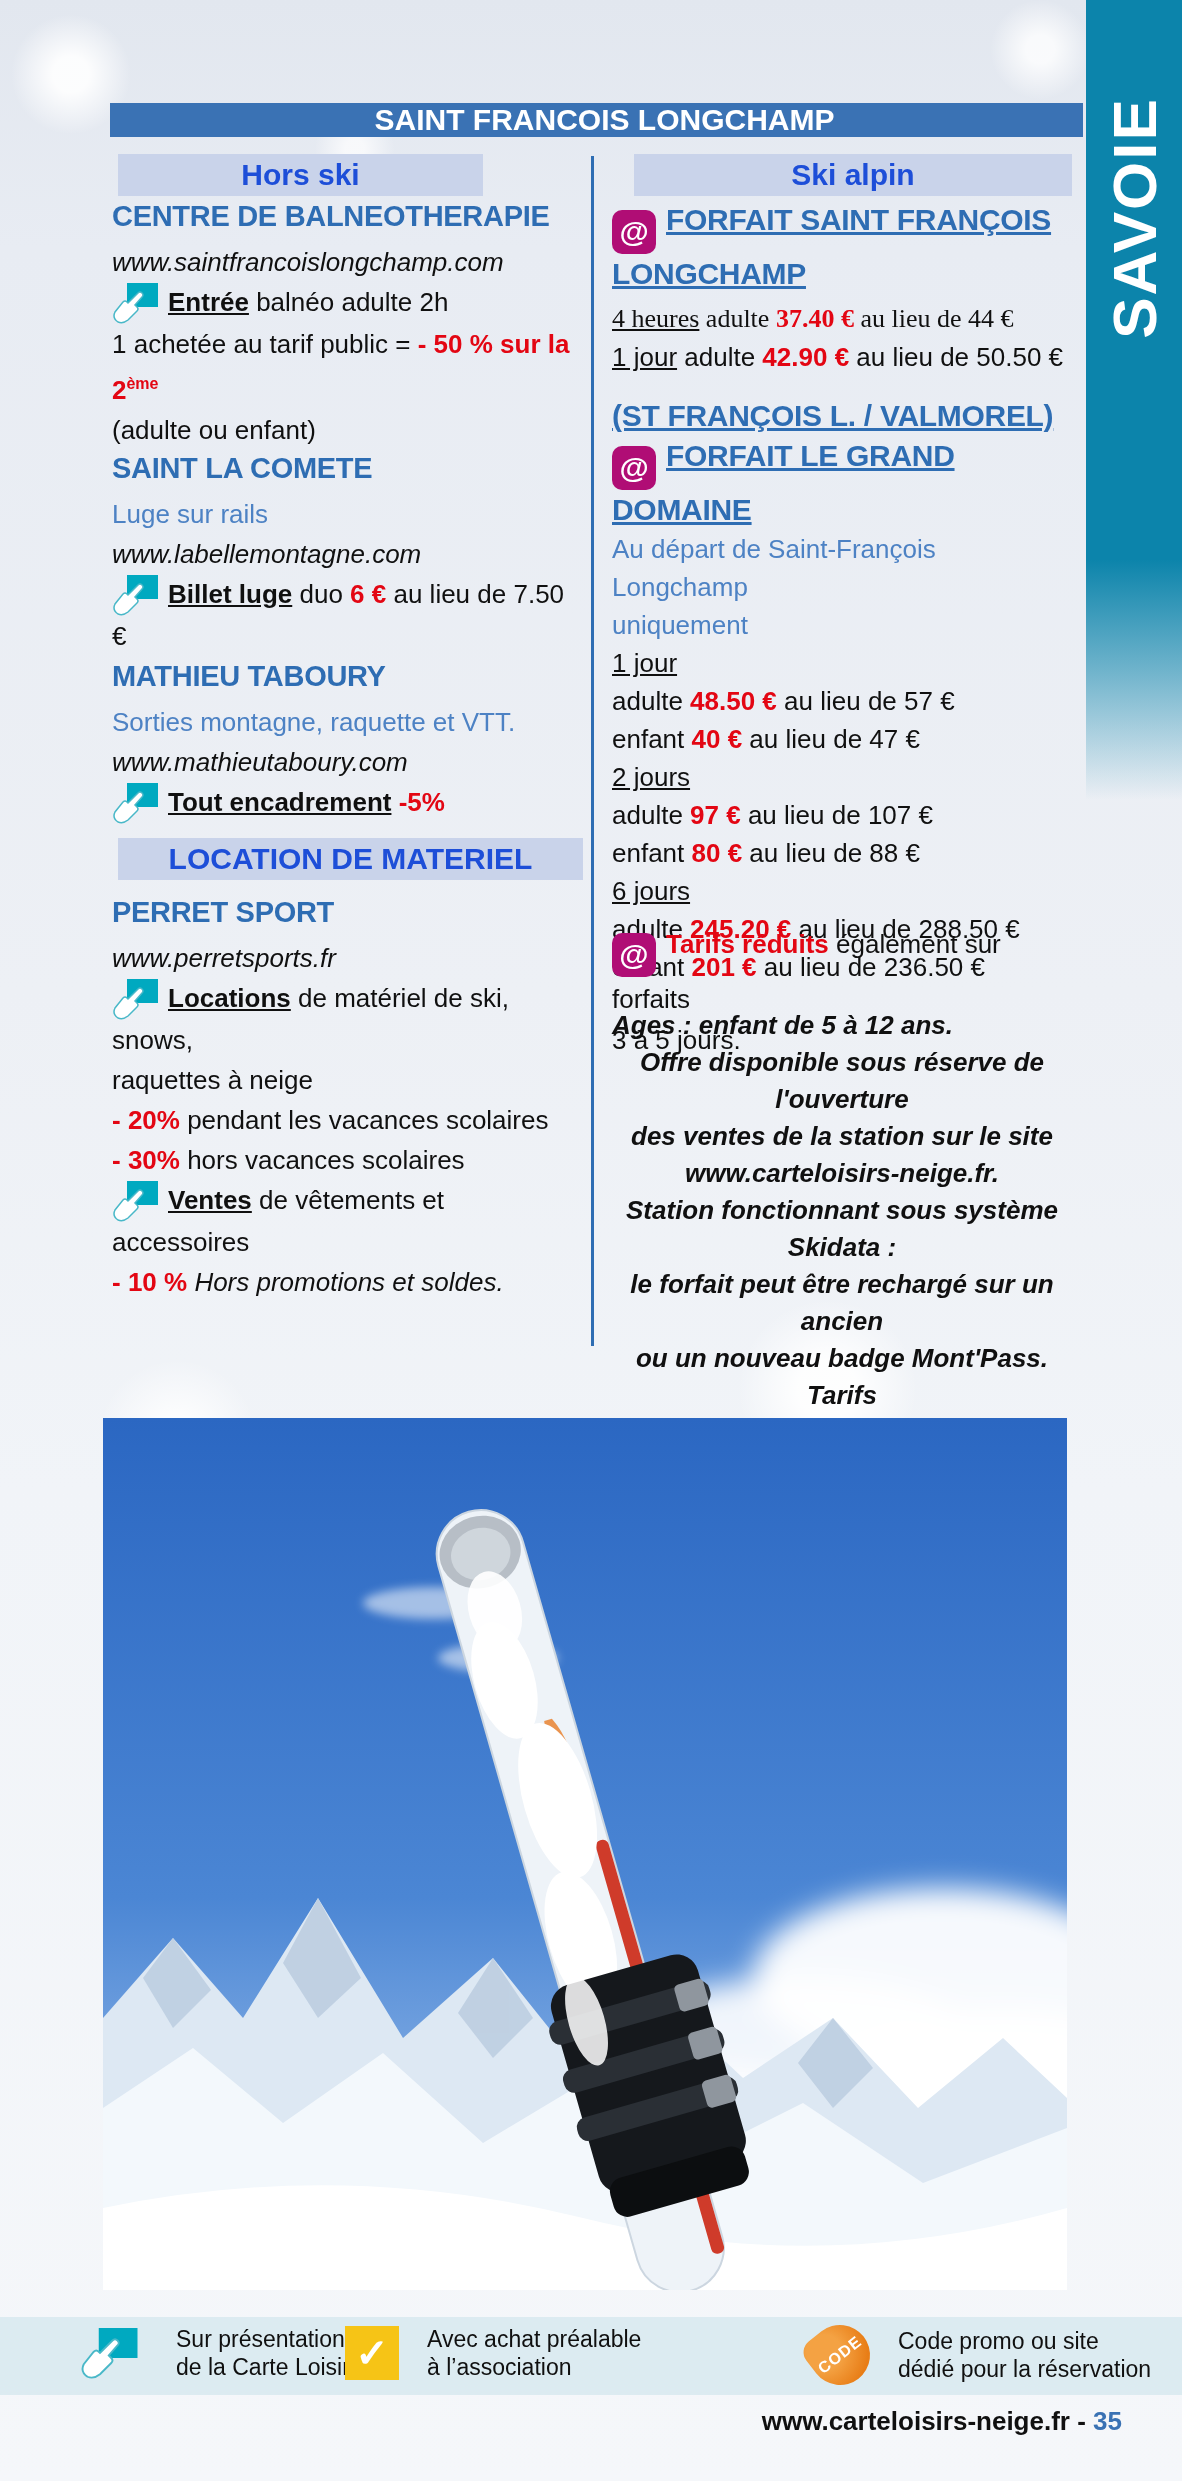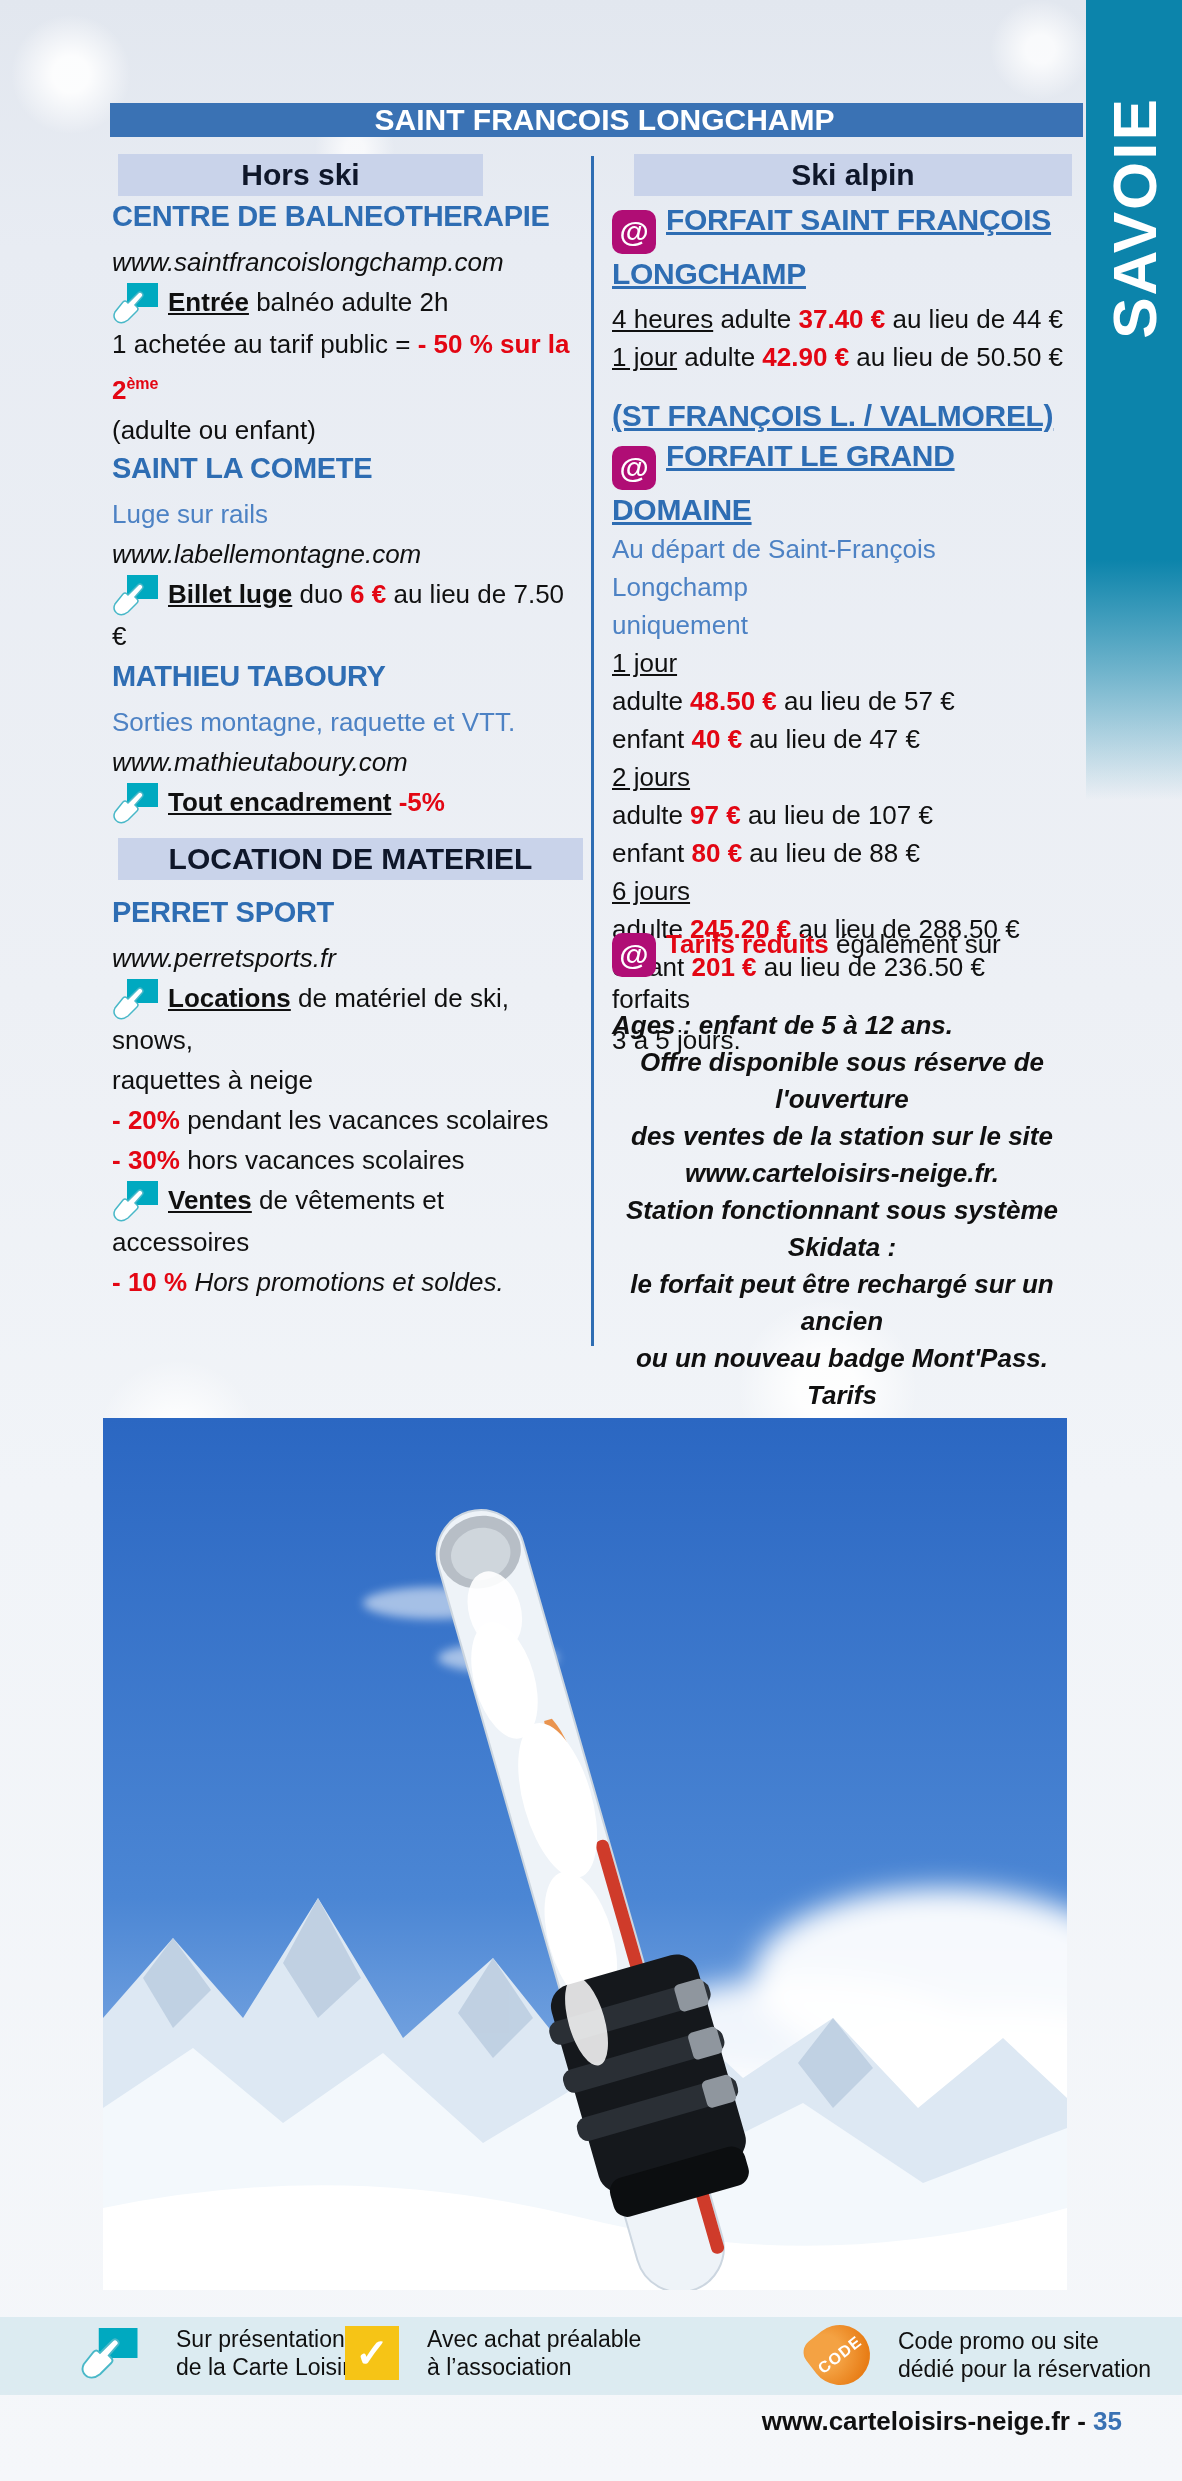--- a/index.html
+++ b/index.html
@@ -16,21 +16,21 @@
   }
   
   .savoie-tab{position:absolute;top:0;right:0;width:96px;height:800px;
     background:linear-gradient(180deg,#0c84ab 0%,#0c84ab 70%,rgba(12,132,171,.55) 84%,rgba(12,132,171,0) 100%);}
   .savoie-text{position:absolute;left:48px;top:218px;transform:translate(-50%,-50%) rotate(-90deg);
     color:#fff;font-weight:bold;font-size:62px;letter-spacing:2px;white-space:nowrap;}
   
   .header-bar{position:absolute;left:110px;top:103px;width:957px;height:34px;background:#3a72b4;
     display:flex;align-items:center;justify-content:center;color:#fff;font-weight:bold;font-size:30px;padding-left:16px;}
   .band{position:absolute;top:154px;height:42px;background:#c9d3ea;display:flex;align-items:center;justify-content:center;
-    color:#0f172a;font-weight:bold;font-size:30px;}
+    color:#1d4ed8;font-weight:bold;font-size:30px;}
   .band-left{left:118px;width:365px;}
   .band-right{left:634px;width:438px;}
   .col-divider{position:absolute;left:591px;top:156px;width:3px;height:1190px;background:#2e6db3;}
   
   .sec{position:absolute;font-size:26px;line-height:40px;}
   .sec .t{font-size:29px;line-height:33px;font-weight:bold;color:#2e6db3;letter-spacing:-.3px;margin-bottom:9px;}
   .sub{color:#4d82c4;}
   .url{font-style:italic;color:#101010;}
   .u{font-weight:bold;text-decoration:underline;}
   .uo{text-decoration:underline;}
@@ -139,21 +139,21 @@
           </svg></span><span class="u">Ventes</span><span> de vêtements et accessoires</span>
     </div>
     <div><span class="red">- 10 % </span><span class="it">Hors promotions et soldes.</span></div>
   </div>
 
   <div class="rt" style="top:200px;">
     <div class="rtitle">
       <span class="at-badge">@</span><span>FORFAIT SAINT FRANÇOIS</span>
     </div>
     <div class="rtitle">LONGCHAMP</div>
-    <div class="rrow" style="margin-top:6px;"><span class="uo">4 heures</span><span> adulte </span><span class="red">37.40 €</span><span> au lieu de 44 €</span></div>
+    <div class="rrow" style="margin-top:6px;font-family:Liberation Serif, serif;"><span class="uo">4 heures</span><span> adulte </span><span class="red">37.40 €</span><span> au lieu de 44 €</span></div>
     <div class="rrow"><span class="uo">1 jour</span><span> adulte </span><span class="red">42.90 €</span><span> au lieu de 50.50 €</span></div>
   </div>
 
   <div class="rt" style="top:396px;">
     <div class="rtitle">(ST FRANÇOIS L. / VALMOREL)</div>
     <div class="rtitle">
       <span class="at-badge">@</span><span>FORFAIT LE GRAND DOMAINE</span>
     </div>
     <div class="rrow sub">Au départ de Saint-François Longchamp</div>
     <div class="rrow sub">uniquement</div>

